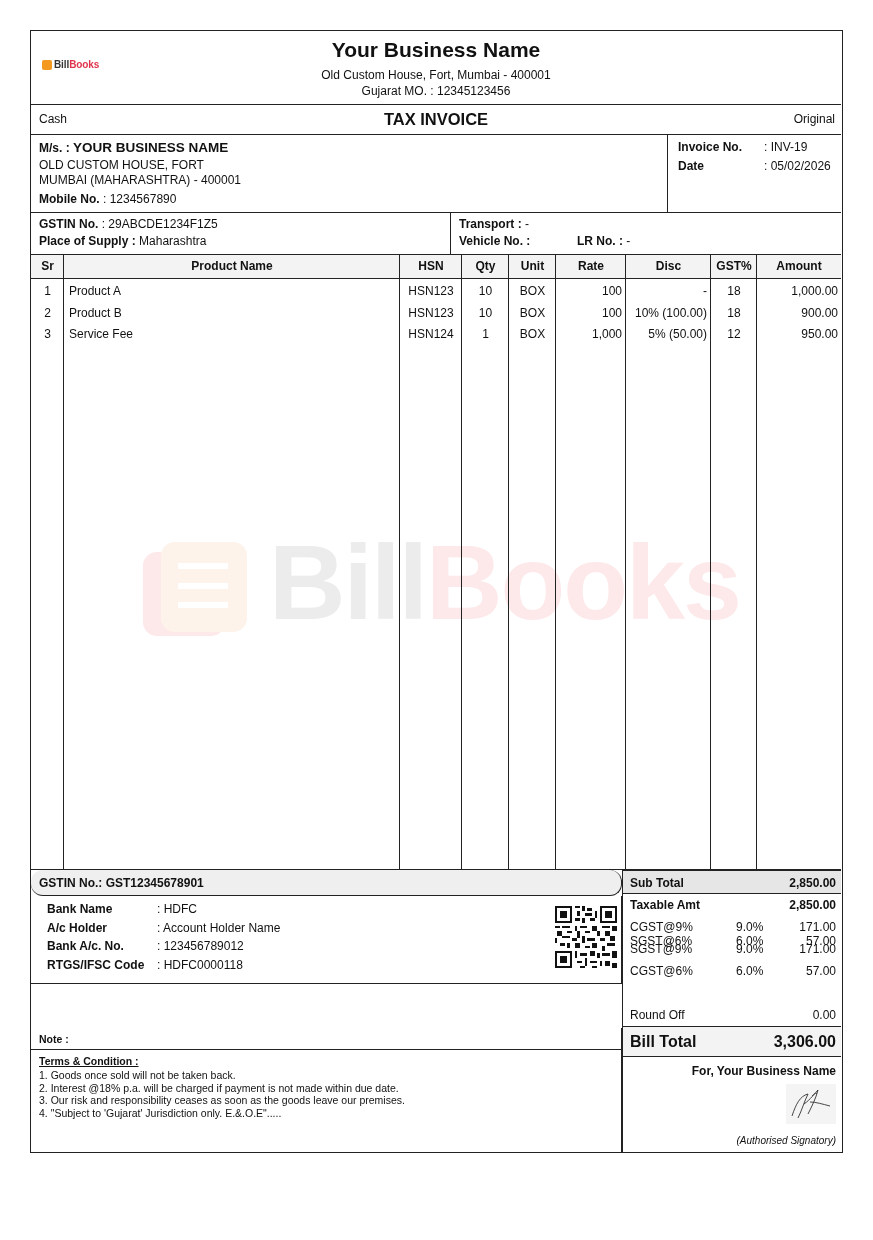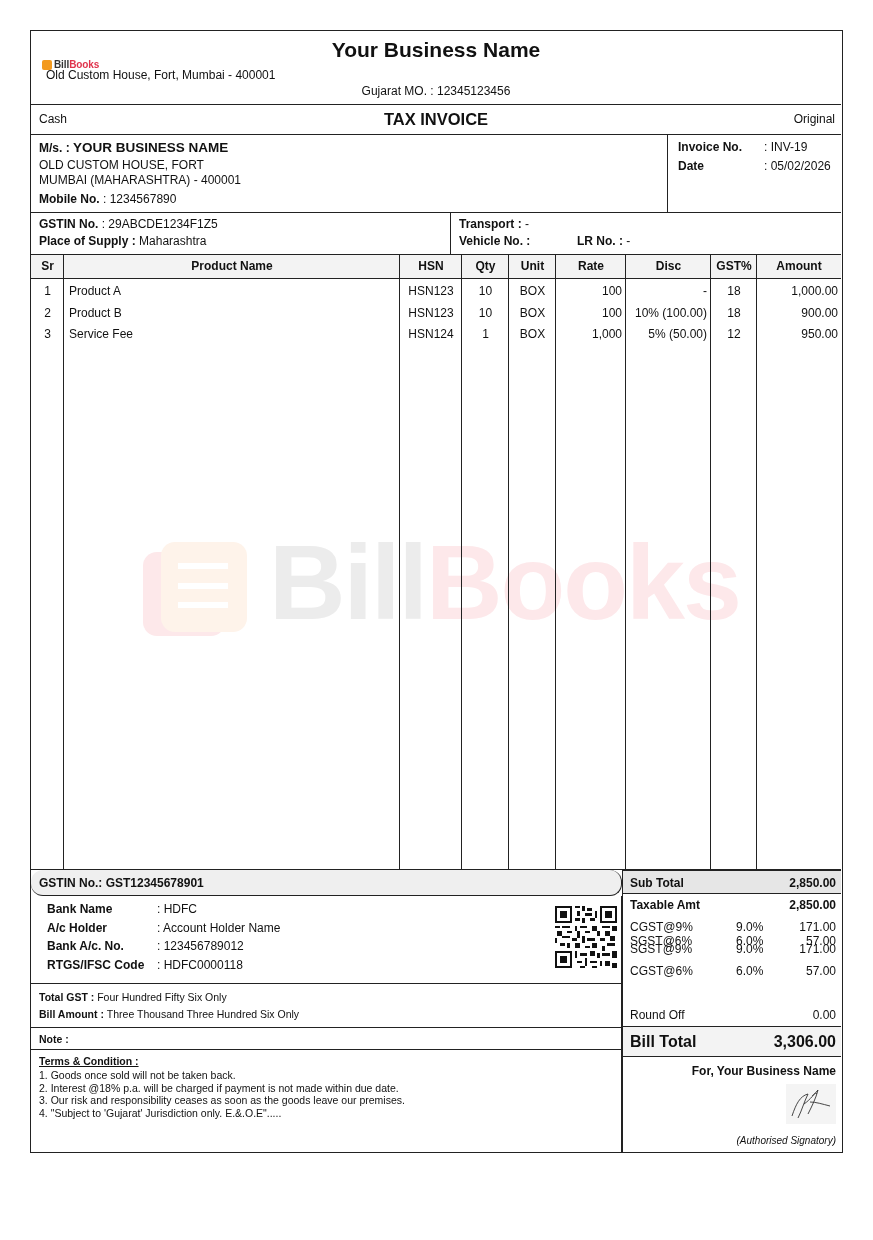--- a/index.html
+++ b/index.html
@@ -10,21 +10,21 @@
 
   
   .hdr { position: absolute; left: 0; top: 0; width: 810px; height: 74px; border-bottom: 1.5px solid #222; }
   .logo { position: absolute; left: 11px; top: 28px; display: flex; align-items: center; gap: 2px; }
   .logo-mark { width: 10px; height: 10px; border-radius: 2px; background: #f39a1e; position: relative; }
   .logo-mark::before { content: ""; position: absolute; left: -2px; top: 1px; width: 9px; height: 9px; border-radius: 2px; background: #e0334c; z-index: -1; }
   .logo-text { font-size: 10px; font-weight: bold; letter-spacing: -0.1px; }
   .logo-bill { color: #333; }
   .logo-books { color: #e0334c; }
   .biz-name { position: absolute; left: 0; width: 810px; top: 7px; text-align: center; font-size: 21px; font-weight: bold; }
-  .biz-addr { position: absolute; left: 15px; width: 810px; top: 37px; text-align: left; font-size: 12px; }
+  .biz-addr { position: absolute; left: 0; width: 810px; top: 37px; text-align: center; font-size: 12px; }
   .biz-mo { position: absolute; left: 0; width: 810px; top: 53px; text-align: center; font-size: 12px; }
 
   .title-row { position: absolute; left: 0; top: 74px; width: 810px; height: 30px; border-bottom: 1.5px solid #222; }
   .pay-mode { position: absolute; left: 8px; top: 7px; font-size: 12px; }
   .doc-title { position: absolute; left: 0; width: 810px; top: 5px; text-align: center; font-size: 16.5px; font-weight: bold; }
   .copy-type { position: absolute; right: 6px; top: 7px; font-size: 12px; }
 
   
   .party { position: absolute; left: 0; top: 104px; width: 637px; height: 78px; border-right: 1.5px solid #222; border-bottom: 1.5px solid #222; }
   .inv-meta { position: absolute; left: 637px; top: 104px; width: 173px; height: 78px; border-bottom: 1.5px solid #222; }
@@ -217,24 +217,20 @@
         <rect x="2" y="2" width="3" height="3" fill="#111"></rect>
       <rect x="18" y="0" width="7" height="7" fill="#111"></rect>
         <rect x="19" y="1" width="5" height="5" fill="#fff"></rect>
         <rect x="20" y="2" width="3" height="3" fill="#111"></rect>
       <rect x="0" y="18" width="7" height="7" fill="#111"></rect>
         <rect x="1" y="19" width="5" height="5" fill="#fff"></rect>
         <rect x="2" y="20" width="3" height="3" fill="#111"></rect>
       <path fill="#111" d="M8 0h2v1H8zM11 0h1v2h-1zM13 1h2v1h-2zM9 2h1v2H9zM12 3h3v1h-3zM16 2h1v3h-1zM8 5h2v1H8zM11 5h1v2h-1zM14 5h2v1h-2zM0 8h2v1H0zM3 8h3v1H3zM8 8h1v2H8zM10 8h3v1h-3zM15 8h2v2h-2zM19 8h3v1h-3zM23 8h2v2h-2zM1 10h2v2H1zM5 10h2v1H5zM9 10h1v3H9zM12 10h2v1h-2zM17 10h1v2h-1zM20 10h2v2h-2zM0 13h1v2H0zM3 12h3v1H3zM7 13h2v1H7zM11 12h1v3h-1zM13 13h3v1h-3zM18 13h2v1h-2zM22 12h2v2h-2zM2 15h2v1H2zM5 15h1v2H5zM8 15h2v2H8zM12 16h2v1h-2zM15 15h2v2h-2zM19 16h1v2h-1zM21 15h3v1h-3zM8 18h1v3H8zM10 19h3v1h-3zM14 18h2v2h-2zM17 19h1v2h-1zM19 19h3v1h-3zM23 18h2v3h-2zM9 22h2v1H9zM12 21h1v3h-1zM14 22h3v1h-3zM18 22h1v2h-1zM20 22h2v2h-2zM23 23h2v2h-2zM10 24h2v1h-2zM15 24h2v1h-2z"></path>
     </svg>
   </div>
-  <div class="f-words">
-    <div class="w1"><span class="b">Total GST : </span><span>Four Hundred Fifty Six Only</span></div>
-    <div class="w2"><span class="b">Bill Amount : </span><span>Three Thousand Three Hundred Six Only</span></div>
-  </div>
   <div class="f-note">
       <span>Note :</span>
     </div>
   <div class="f-terms">
     <div class="terms-h">Terms &amp; Condition :</div>
     <div class="term" style="top:19px">1. Goods once sold will not be taken back.</div>
     <div class="term" style="top:32px">2. Interest @18% p.a. will be charged if payment is not made within due date.</div>
     <div class="term" style="top:44px">3. Our risk and responsibility ceases as soon as the goods leave our premises.</div>
     <div class="term" style="top:57px">4. "Subject to 'Gujarat' Jurisdiction only. E.&amp;.O.E".....</div>
   </div>

